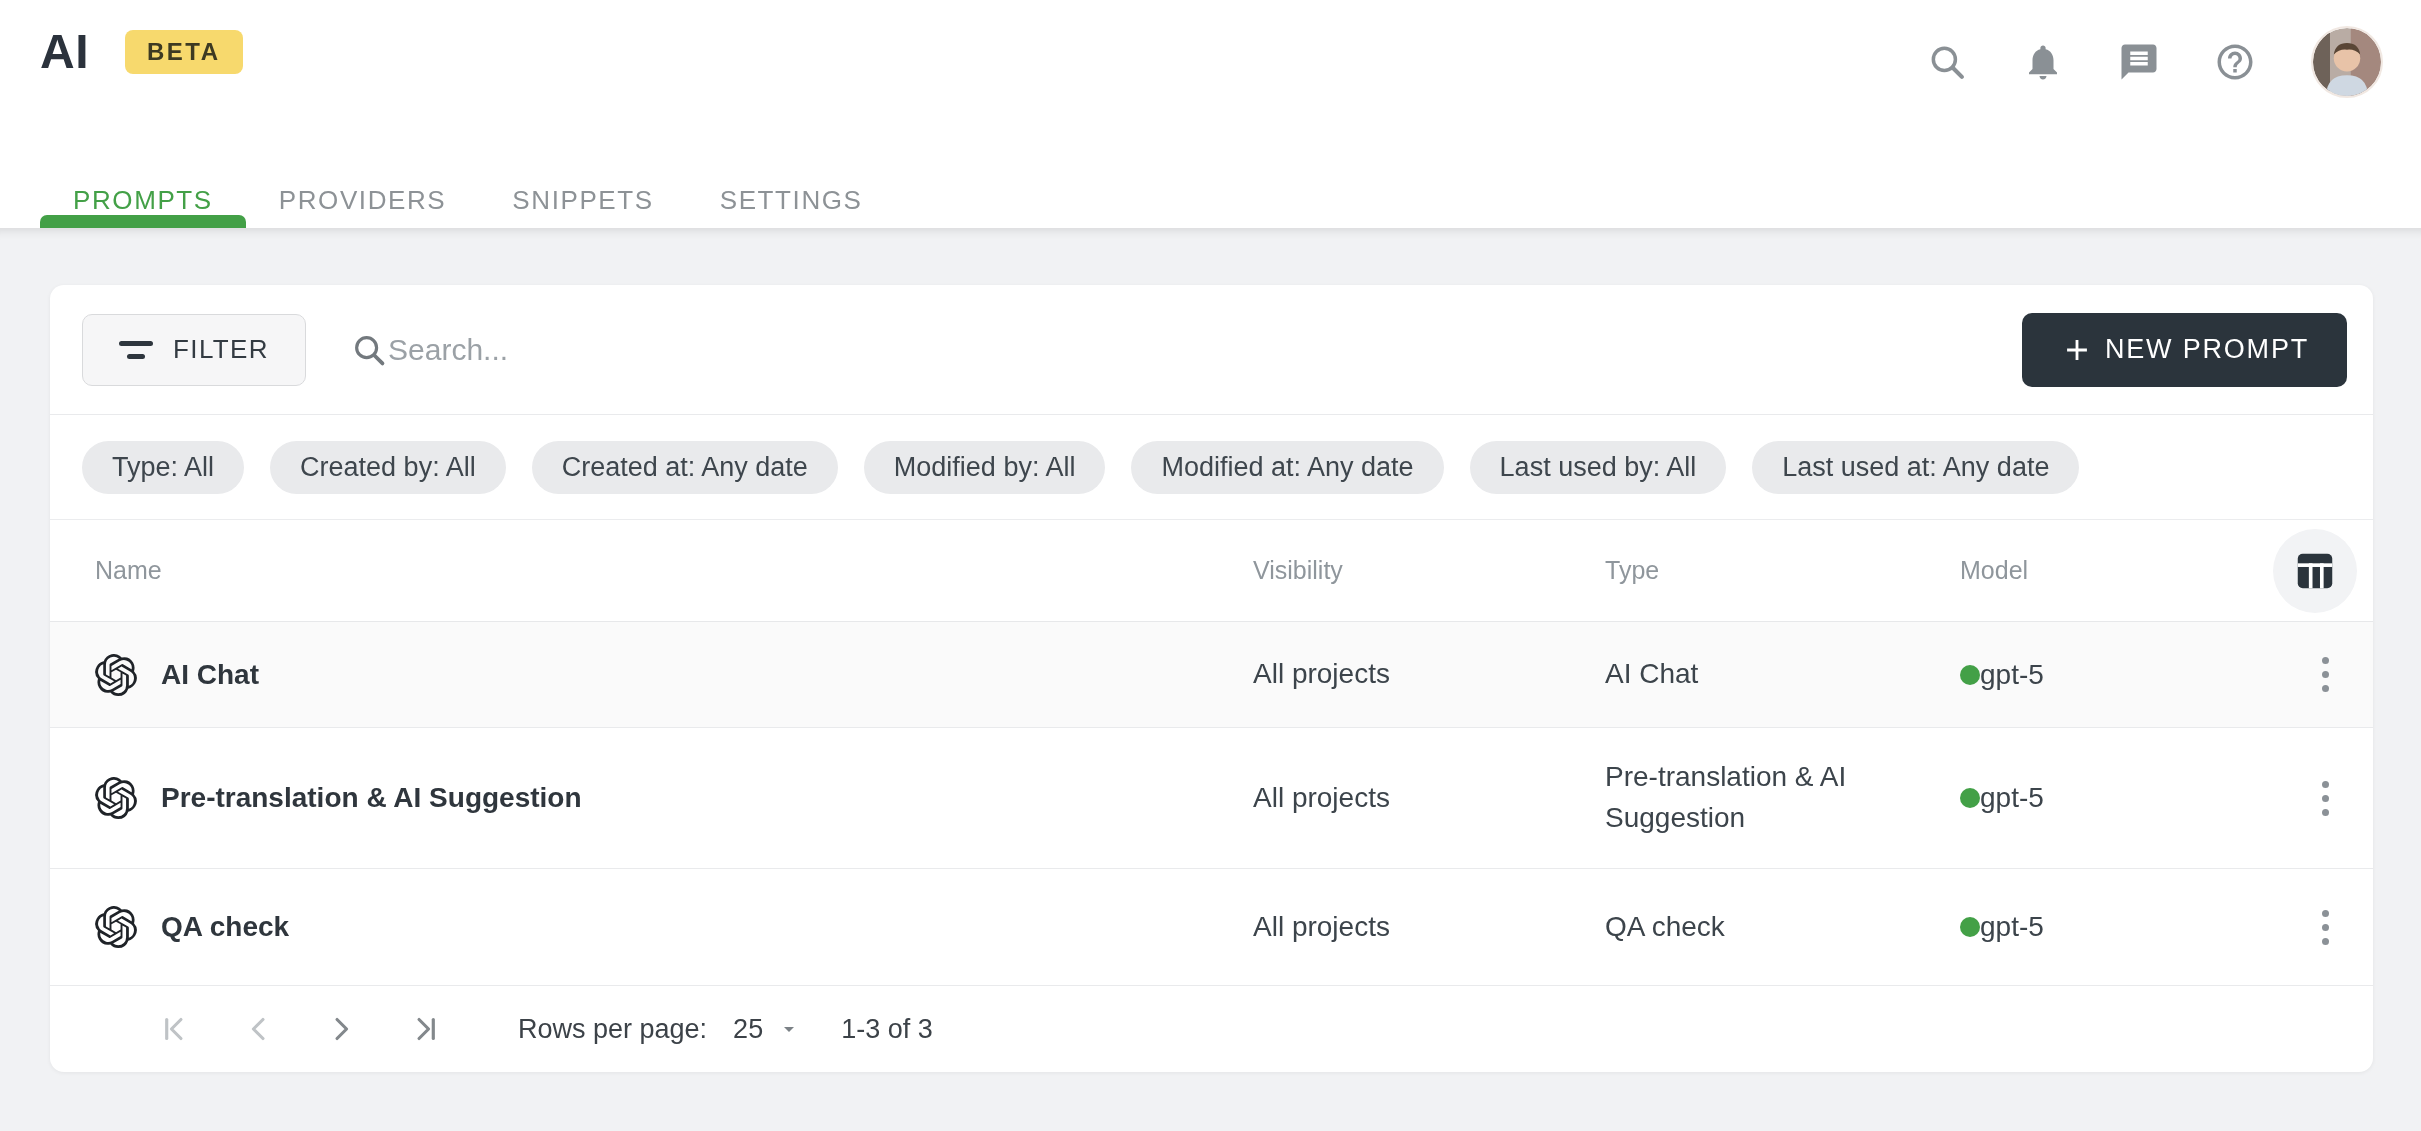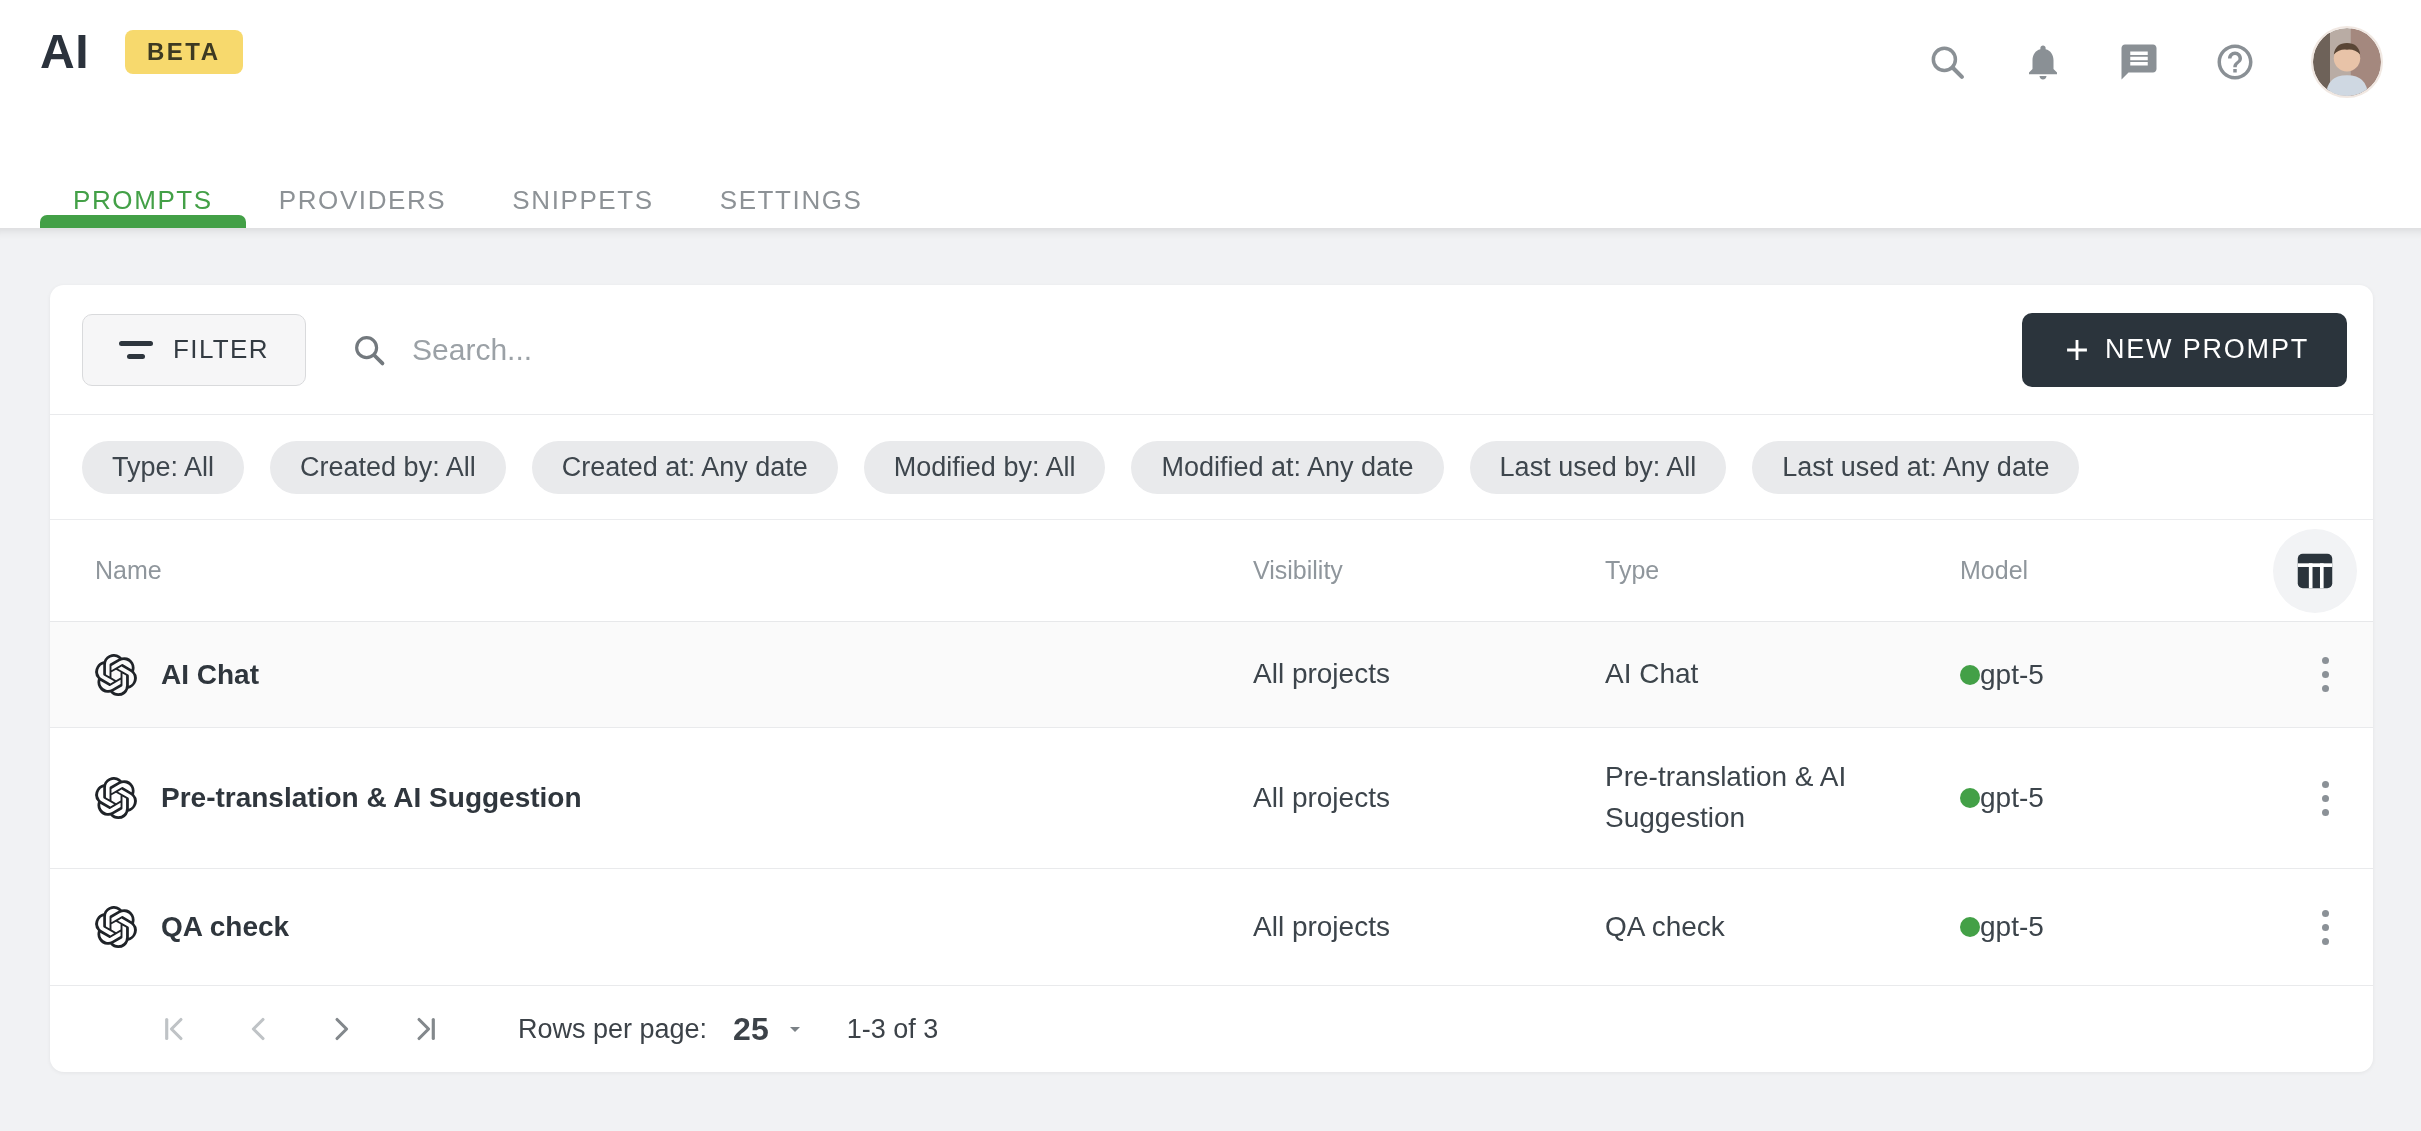--- a/index.html
+++ b/index.html
@@ -53,21 +53,21 @@
 
   
   .toolbar { display:flex; align-items:center; height:130px; padding:0 26px 0 32px; gap:44px; border-bottom:1px solid #e9eaec; }
   .filter-btn {
     display:flex; align-items:center; gap:20px; height:72px; padding:10px 36px;
     background:#f6f6f7; border:1px solid #d9dadc; border-radius:10px;
     font-size:26px; font-weight:500; letter-spacing:1.4px; color:#333b42;
     cursor:pointer; font-family:inherit;
   }
   .filter-btn svg { width:34px; height:26px; }
-  .search-box { flex:1; display:flex; gap:24px; }
+  .search-box { flex:1; display:flex; }
   .search-box svg { width:38px; height:38px; color:#73797e; flex:none; }
   .search-input {
     flex:1; border:none; outline:none; background:transparent;
     font-size:30px; color:#3c444b; font-family:inherit;
   }
   .search-input::placeholder { color:#9ba1a6; }
   .new-prompt-btn {
     display:flex; align-items:center; gap:11px; height:74px; padding:0 38px;
     background:#2b343c; color:#ffffff; border:none; border-radius:10px;
     font-size:27px; font-weight:500; letter-spacing:1.8px; cursor:pointer;
@@ -110,21 +110,21 @@
 
   
   .pagination { display:flex; align-items:center; height:86px; padding-left:104px; font-size:27px; color:#3c4248; }
   .pg-nav { display:flex; align-items:center; gap:36px; }
   .pg-btn { width:46px; height:46px; background:none; border:none; display:flex; align-items:center; justify-content:center; cursor:pointer; }
   .pg-btn svg { width:38px; height:38px; }
   .pg-btn.disabled { color:#bfc3c6; }
   .pg-btn.enabled { color:#83888c; }
   .rpp-label { margin-left:72px; }
   .rpp-select { display:flex; align-items:center; gap:14px; margin-left:26px; cursor:pointer; }
-  .rpp-value { font-size:32px; color:#3c4248;font-weight:bold; }
+  .rpp-value { font-size:27px; color:#3c4248; }
   .rpp-select svg { width:24px; height:24px; color:#7b8186; }
   .range-label { margin-left:40px; }
 </style>
 </head>
 <body>
 
 <header class="app-header">
   <div class="brand-row">
     <div class="logo">AI</div>
     <div class="beta-badge">BETA</div>

